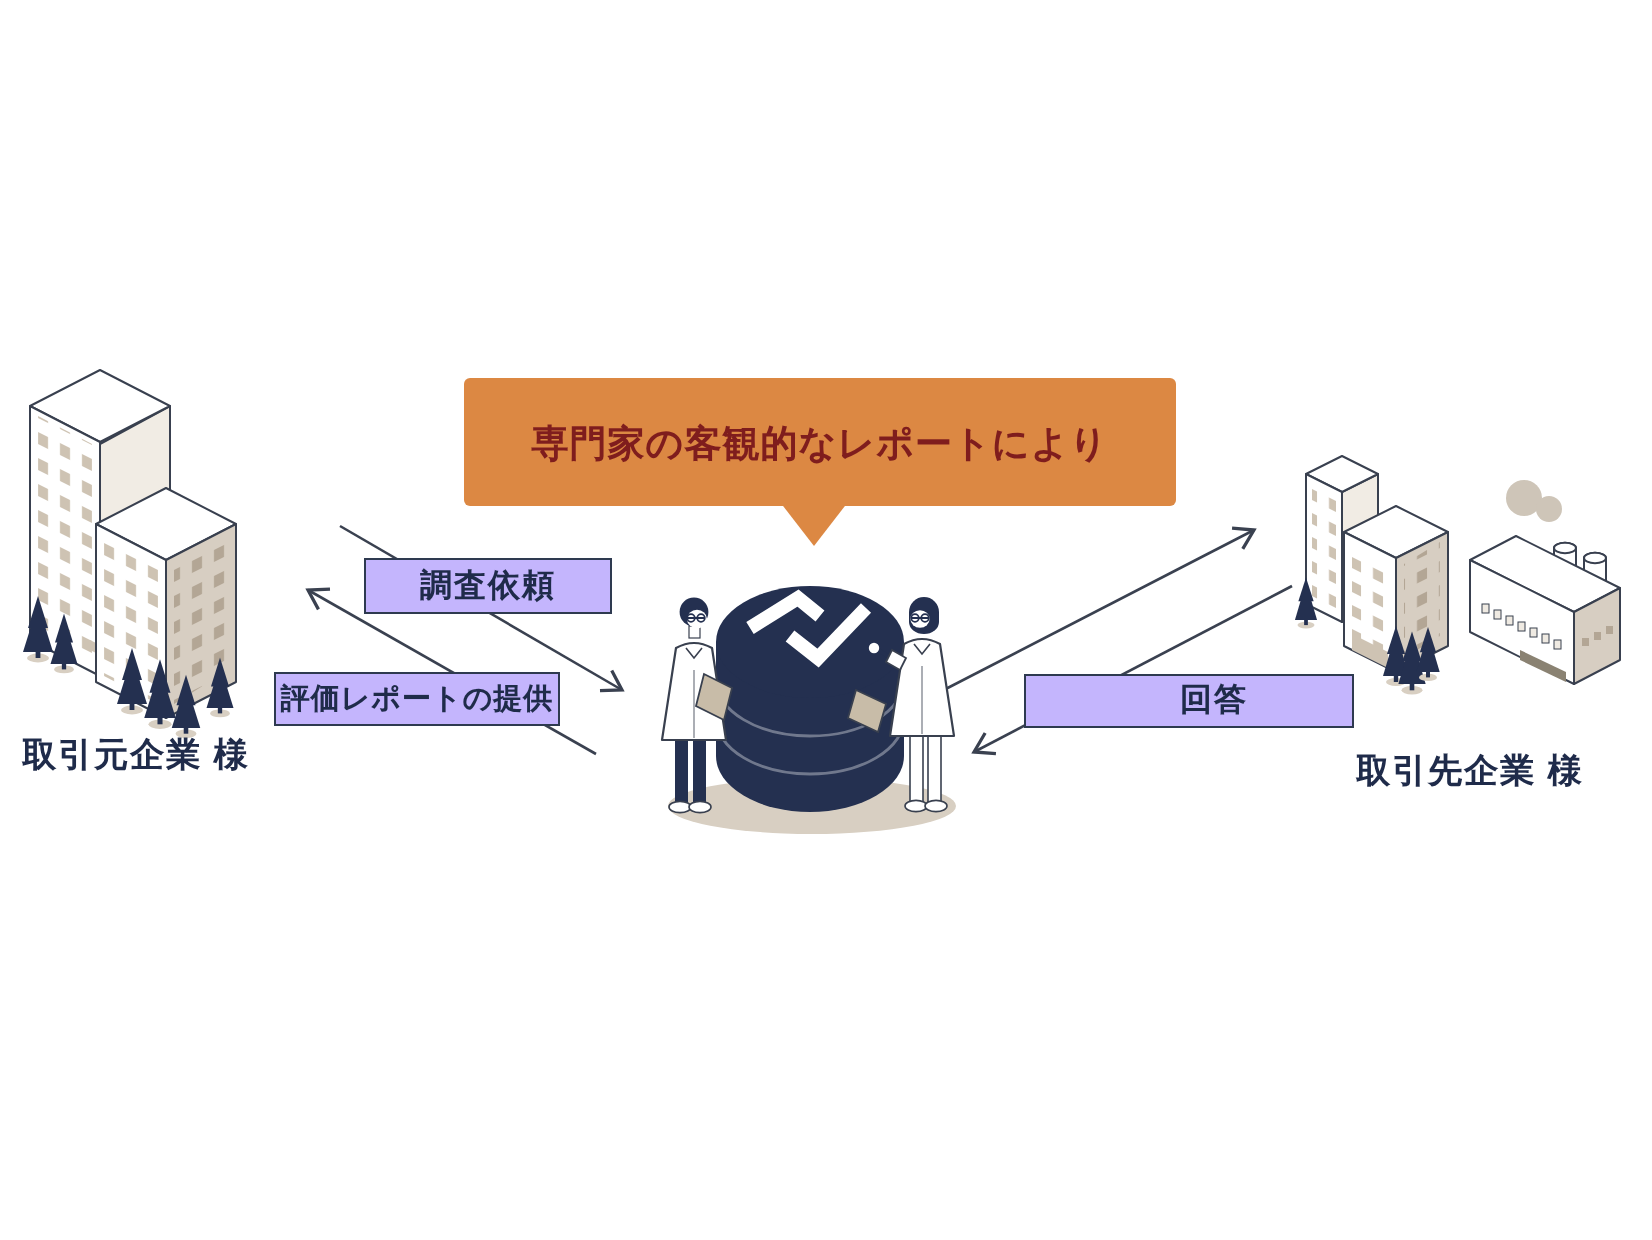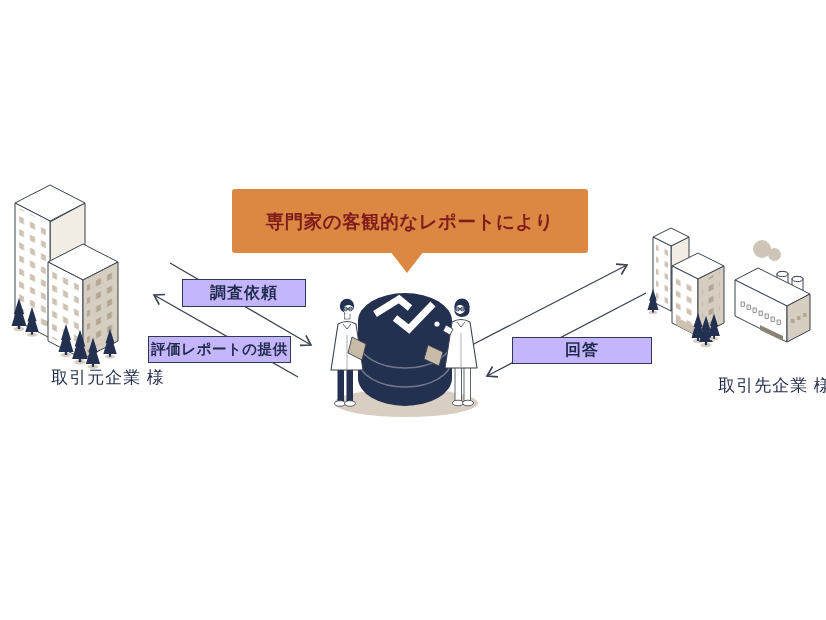--- a/index.html
+++ b/index.html
@@ -19,25 +19,25 @@
     left:390px;top:251px;width:0;height:0;z-index:6;
     border-left:17px solid transparent;border-right:17px solid transparent;
     border-top:22px solid #DC8843;
   }
   
   .flowbox{
     background:#c4b5fd;border:1.5px solid #2E3A50;color:#1F2B4A;font-weight:bold;
     display:flex;align-items:center;justify-content:center;z-index:4;letter-spacing:1px;
   }
   #flow0{left:182px;top:279px;width:122px;height:26px;font-size:16px;}
-  #flow1{left:148px;top:336px;width:141px;height:25px;font-size:14.5px;letter-spacing:.5px;}
+  #flow1{left:137px;top:336px;width:141px;height:25px;font-size:14.5px;letter-spacing:.5px;}
   #flow2{left:481px;top:279px;width:137px;height:25px;font-size:15px;letter-spacing:.5px;}
-  #flow3{left:512px;top:337px;width:138px;height:25px;font-size:16px;}
+  #flow3{left:512px;top:337px;width:138px;height:25px;font-size:16px;padding-left:25px;}
   
-  .caption{color:#1F2B4A;font-weight:normal;text-align:center;z-index:5;letter-spacing:1px;padding-left:40px;}
+  .caption{color:#1F2B4A;font-weight:bold;text-align:center;z-index:5;letter-spacing:1px;}
   #caption-client{left:0px;top:366px;width:136px;font-size:17px;}
   #caption-vendor{left:657px;top:374px;width:156px;font-size:17px;text-align:center;}
   #caption-db{left:293px;top:423px;width:200px;font-size:19px;letter-spacing:.5px;}
   #arrows{left:0;top:0;z-index:2;}
   .illus{z-index:3;}
 </style>
 </head>
 <body>
 
 <div id="canvas">

